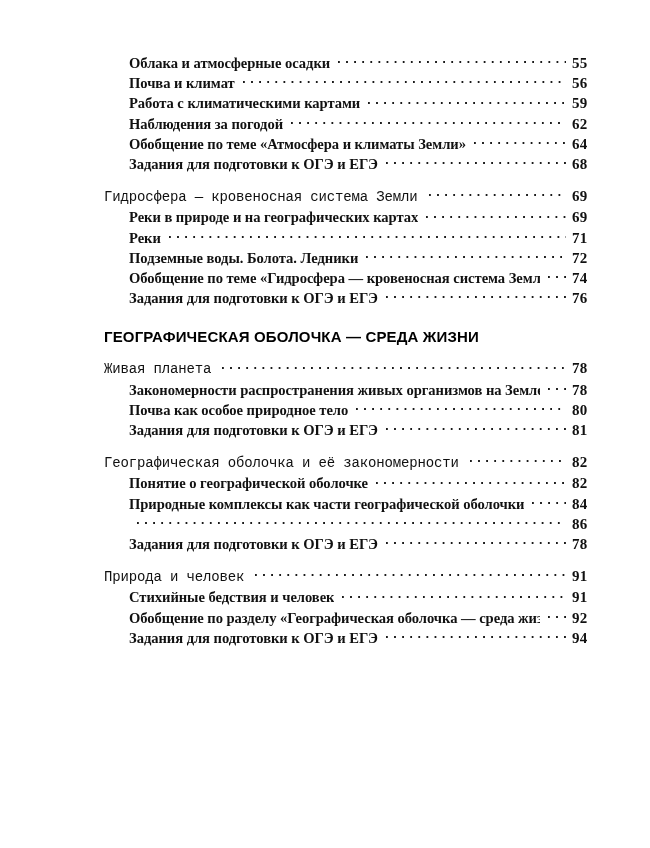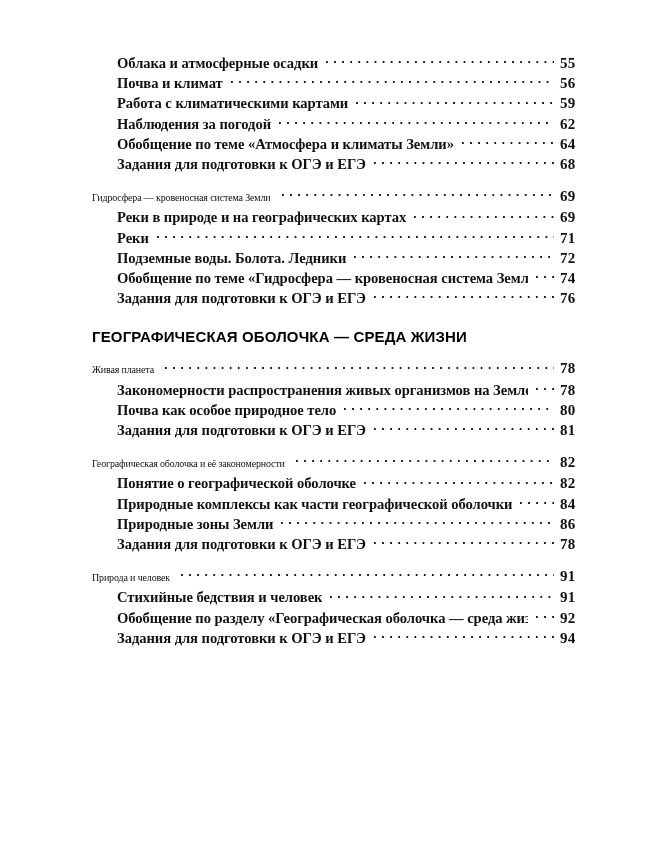--- a/index.html
+++ b/index.html
@@ -20,21 +20,21 @@
   #toc-page {
     position: relative;
     width: 650px;
     height: 848px;
     padding: 0;
     box-sizing: border-box;
   }
 
   .toc-body {
     position: absolute;
-    left: 92px;
+    left: 104px;
     top: 52px;
     width: 498px;
   }
 
   
   .entry {
     display: flex;
     align-items: baseline;
     width: 100%;
     line-height: 17.2px;
@@ -74,22 +74,22 @@
     font-weight: 700;
     font-size: 15px;
     letter-spacing: 0.2px;
   }
 
   
   .entry.chapter {
     margin-left: 0;
   }
   .entry.chapter .etitle {
-    font-family: Liberation Serif, serif;
-    font-size: 10px;
+    font-family: Liberation Mono, monospace;
+    font-size: 14px;
     font-weight: 400;
     letter-spacing: -0.15px;
     color: #101010;
     text-align: right;
   }
   .entry.chapter .leader { margin-left: 11px; }
 
   
   .entry.topic {
     margin-left: 25px;
@@ -229,21 +229,20 @@
           <span class="etitle">Понятие о географической оболочке</span>
           <span class="leader"></span>
           <span class="epage">82</span>
         </div>
         <div class="entry topic">
           <span class="etitle">Природные комплексы как части географической оболочки</span>
           <span class="leader"></span>
           <span class="epage">84</span>
         </div>
         <div class="entry topic">
-          <span class="etitle">Природные зоны Земли</span>
           <span class="leader"></span>
           <span class="epage">86</span>
         </div>
         <div class="entry topic">
           <span class="etitle">Задания для подготовки к ОГЭ и ЕГЭ</span>
           <span class="leader"></span>
           <span class="epage">78</span>
         </div>
       </div>
       <div class="gap-chapter"></div>

